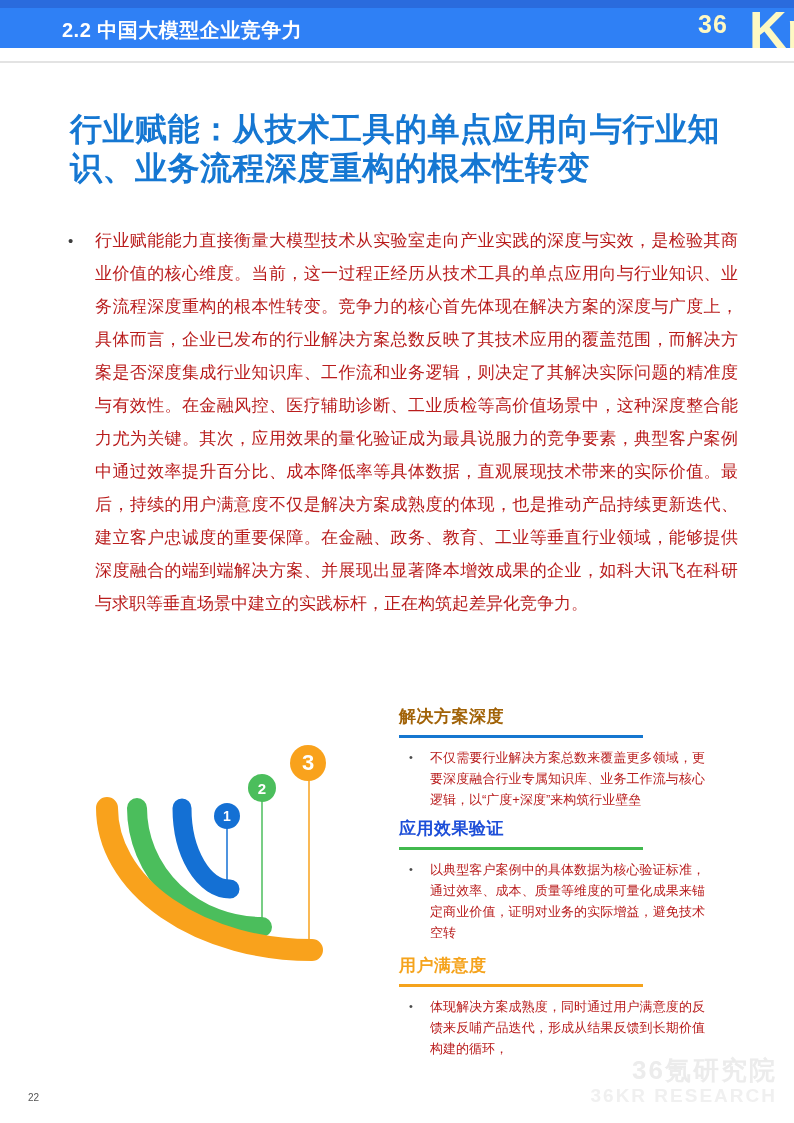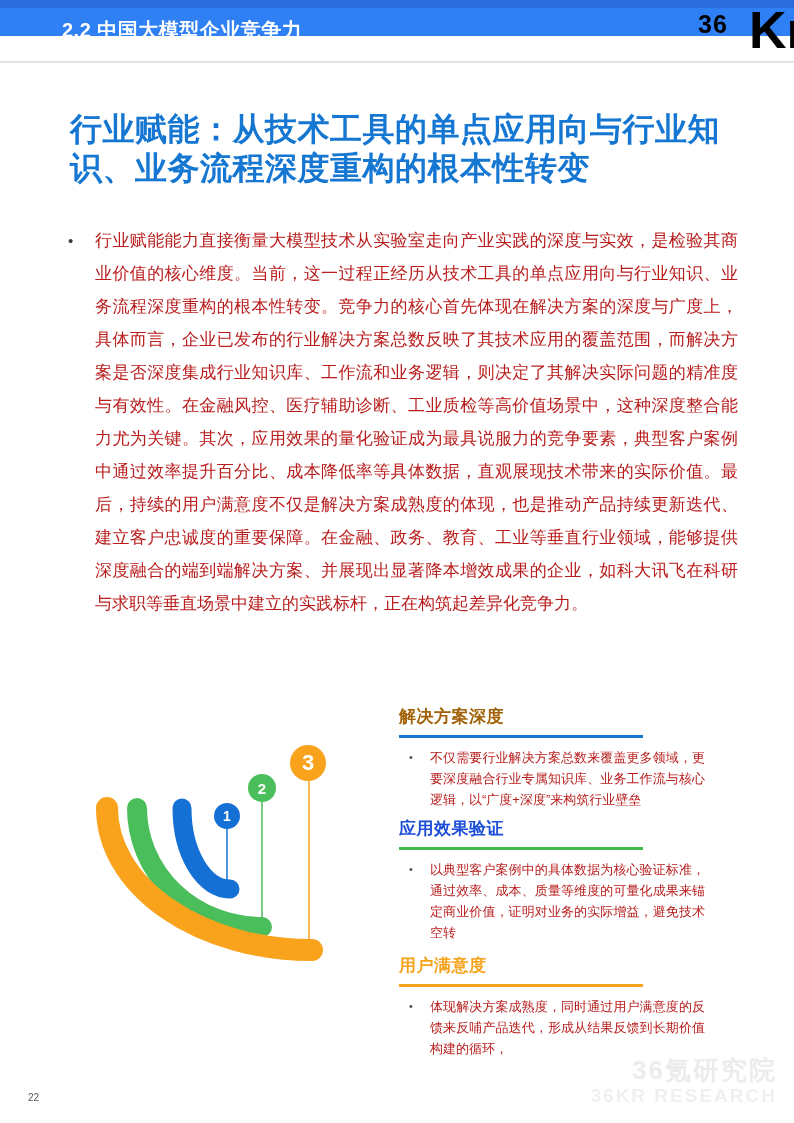--- a/index.html
+++ b/index.html
@@ -6,31 +6,31 @@
   html, body { background: #ffffff; }
   body { font-family: "Liberation Sans", "DejaVu Sans", sans-serif; }
   .page {
     position: relative; width: 794px; height: 1123px;
     background: #ffffff; overflow: hidden; margin: 0 auto;
   }
 
   
   .header-strip { position: absolute; left: 0; top: 0; width: 794px; height: 8px; background: #2a6bdd; }
   .header-bar {
-    position: absolute; left: 0; top: 8px; width: 794px; height: 28px;
+    position: absolute; left: 0; top: 8px; width: 794px; height: 40px;
     background: #2f80f5; overflow: visible;
   }
   .header-title {
     position: absolute; left: 62px; top: 9px;
     color: #ffffff; font-size: 20px; font-weight: bold; letter-spacing: 0.5px;
   }
   .header-rule { position: absolute; left: 0; top: 61px; width: 794px; height: 2px; background: #e3e3e3; }
   .logo {
     position: absolute; right: 0; top: 0; width: 112px; height: 52px;
-    overflow: hidden; color: #000000;
+    overflow: hidden; color: #fef9c3;
   }
   .logo .logo-top {
     position: absolute; left: 16px; top: 2px;
     font-size: 25px; font-weight: bold; letter-spacing: 1px;
   }
   .logo .logo-main {
     position: absolute; left: 67px; top: -8px;
     font-size: 52px; font-weight: bold;
   }
 

